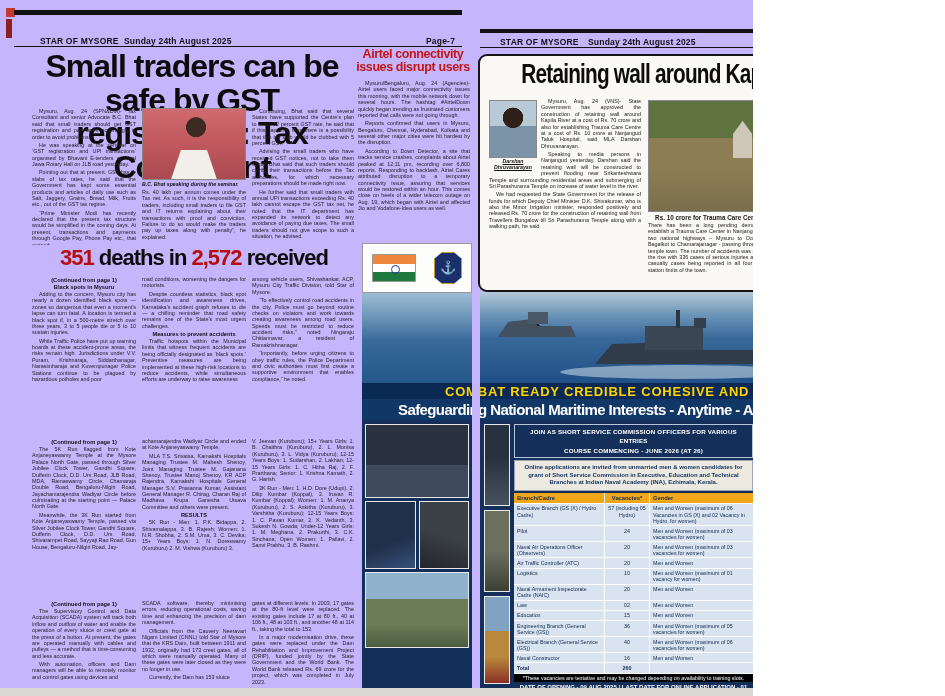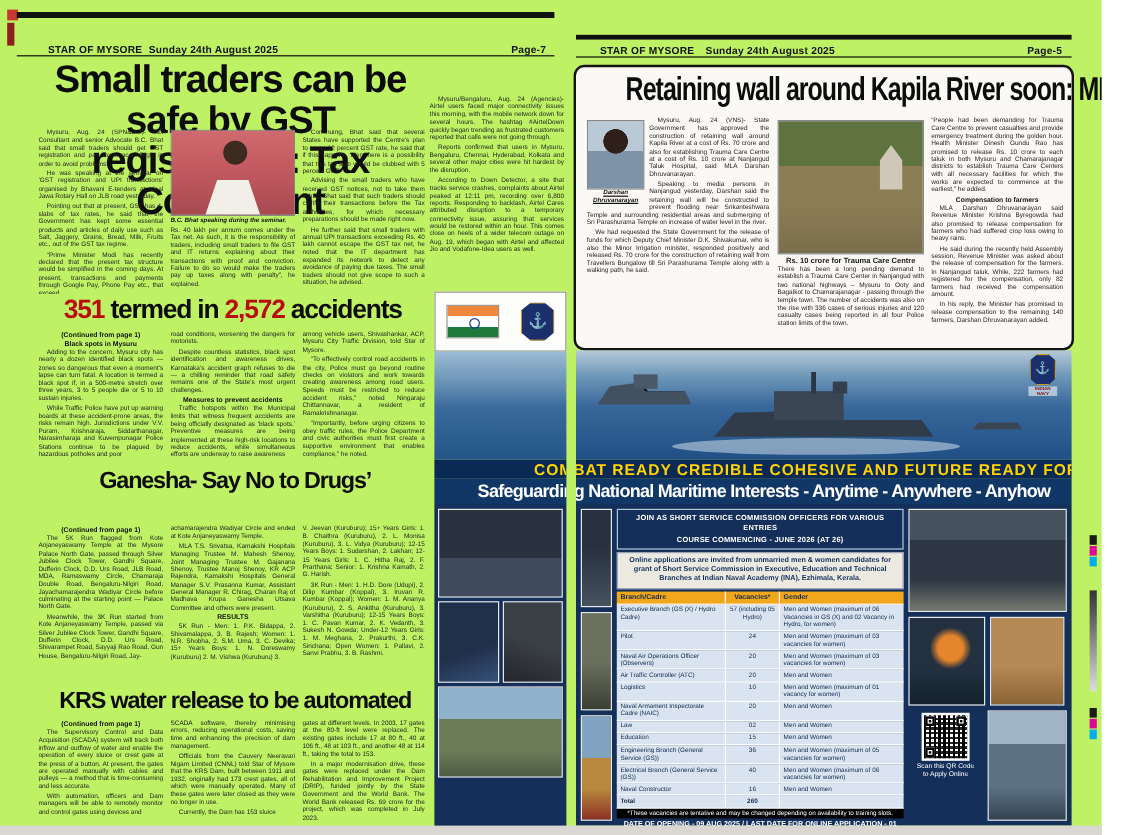--- a/index.html
+++ b/index.html
@@ -1,16 +1,16 @@
 <!DOCTYPE html>
 <html><head>
 <meta charset="utf-8">
 <style>
   html,body{margin:0;padding:0;}
-  .sheet{position:relative;width:918px;height:696px;background:#bef264;overflow:hidden;
+  .sheet{position:relative;width:753px;height:696px;background:#c4b5fd;overflow:hidden;
          font-family:"Liberation Sans",sans-serif;color:#1a1a1a;}
   .abs{position:absolute;}
   
   .mast{font-size:8.5px;font-weight:bold;color:#111;letter-spacing:.2px;}
   .rule{background:#111;}
   
   .hl{font-weight:bold;color:#0c0c0c;text-align:center;line-height:1.05;letter-spacing:-1px;}
   .hl-red{color:#c41414;}
   
   .colwrap{overflow:hidden;}
@@ -97,67 +97,69 @@
       </div>
     <div class="cap" style="margin:1px 0 2px;">B.C. Bhat speaking during the seminar.</div>
     <p class="j ni">Rs. 40 lakh per annum comes under the Tax net. As such, it is the responsibility of traders, including small traders to file GST and IT returns explaining about their transactions with proof and conviction. Failure to do so would make the traders pay up taxes along with penalty”, he explained.</p>
   </div>
   <div class="abs colwrap" style="left:252px;top:108px;width:102px;height:137px;">
     <p class="j">Continuing, Bhat said that several States have supported the Centre’s plan to scrap 12 percent GST rate, he said that if this happens, then there is a possibility that this tax slab would be clubbed with 5 percent GST.</p>
     <p class="j">Advising the small traders who have received GST notices, not to take them lightly, Bhat said that such traders should clarify their transactions before the Tax authorities, for which necessary preparations should be made right now.</p>
     <p class="j">He further said that small traders with annual UPI transactions exceeding Rs. 40 lakh cannot escape the GST tax net, he noted that the IT department has expanded its network to detect any avoidance of paying due taxes. The small traders should not give scope to such a situation, he advised.</p>
   </div>
 
+  <div class="abs hl hl-red" style="left:356px;top:48px;width:114px;font-size:12.5px;letter-spacing:-.4px;">
+    <div>Airtel connectivity</div>
+    <div>issues disrupt users</div>
+  </div>
   <div class="abs colwrap" style="left:358px;top:80px;width:112px;height:160px;">
     <p class="j">Mysuru/Bengaluru, Aug. 24 (Agencies)- Airtel users faced major connectivity issues this morning, with the mobile network down for several hours. The hashtag #AirtelDown quickly began trending as frustrated customers reported that calls were not going through.</p>
     <p class="j">Reports confirmed that users in Mysuru, Bengaluru, Chennai, Hyderabad, Kolkata and several other major cities were hit hardest by the disruption.</p>
     <p class="j">According to Down Detector, a site that tracks service crashes, complaints about Airtel peaked at 12:11 pm, recording over 6,800 reports. Responding to backlash, Airtel Cares attributed disruption to a temporary connectivity issue, assuring that services would be restored within an hour. This comes close on heels of a wider telecom outage on Aug. 19, which began with Airtel and affected Jio and Vodafone-Idea users as well.</p>
   </div>
 
   <div class="abs hl" style="left:28px;top:246px;width:332px;font-size:22px;">
-    <span style="color:#b80d0d;">351</span><span> termed in </span><span style="color:#b80d0d;">2,572</span><span> accidents</span>
+    <span style="color:#b80d0d;">351</span><span> deaths in </span><span style="color:#b80d0d;">2,572</span><span> received</span>
   </div>
   <div class="abs colwrap" style="left:32px;top:276px;width:104px;height:112px;">
     <p class="sub">(Continued from page 1)</p>
     <p class="sub">Black spots in Mysuru</p>
     <p class="j">Adding to the concern, Mysuru city has nearly a dozen identified black spots — zones so dangerous that even a moment’s lapse can turn fatal. A location is termed a black spot if, in a 500-metre stretch over three years, 3 to 5 people die or 5 to 10 sustain injuries.</p>
     <p class="j">While Traffic Police have put up warning boards at these accident-prone areas, the risks remain high. Jurisdictions under V.V. Puram, Krishnaraja, Siddarthanagar, Narasimharaja and Kuvempunagar Police Stations continue to be plagued by hazardous potholes and poor</p>
   </div>
   <div class="abs colwrap" style="left:142px;top:276px;width:104px;height:112px;">
     <p class="j ni">road conditions, worsening the dangers for motorists.</p>
     <p class="j">Despite countless statistics, black spot identification and awareness drives, Karnataka’s accident graph refuses to die — a chilling reminder that road safety remains one of the State’s most urgent challenges.</p>
     <p class="sub">Measures to prevent accidents</p>
     <p class="j">Traffic hotspots within the Municipal limits that witness frequent accidents are being officially designated as ‘black spots.’ Preventive measures are being implemented at these high-risk locations to reduce accidents, while simultaneous efforts are underway to raise awareness</p>
   </div>
   <div class="abs colwrap" style="left:252px;top:276px;width:102px;height:112px;">
     <p class="j ni">among vehicle users, Shivashankar, ACP, Mysuru City Traffic Division, told Star of Mysore.</p>
     <p class="j">“To effectively control road accidents in the city, Police must go beyond routine checks on violators and work towards creating awareness among road users. Speeds must be restricted to reduce accident risks,” noted Ningaraju Chittannavar, a resident of Ramakrishnanagar.</p>
     <p class="j">“Importantly, before urging citizens to obey traffic rules, the Police Department and civic authorities must first create a supportive environment that enables compliance,” he noted.</p>
   </div>
 
   <div class="abs hl" style="left:28px;top:391px;width:336px;font-size:19.5px;">
-    <div>Ganesha- Say No to Drugs’</div>
   </div>
   <div class="abs colwrap" style="left:32px;top:438px;width:104px;height:132px;">
     <p class="sub">(Continued from page 1)</p>
     <p class="j">The 5K Run flagged from Kote Anjaneyaswamy Temple at the Mysore Palace North Gate, passed through Silver Jubilee Clock Tower, Gandhi Square, Dufferin Clock, D.D. Urs Road, JLB Road, MDA, Ramaswamy Circle, Chamaraja Double Road, Bengaluru-Nilgiri Road, Jayachamarajendra Wadiyar Circle before culminating at the starting point — Palace North Gate.</p>
     <p class="j">Meanwhile, the 3K Run started from Kote Anjaneyaswamy Temple, passed via Silver Jubilee Clock Tower, Gandhi Square, Dufferin Clock, D.D. Urs Road, Shivarampet Road, Sayyaji Rao Road, Gun House, Bengaluru-Nilgiri Road, Jay-</p>
   </div>
   <div class="abs colwrap" style="left:142px;top:438px;width:104px;height:132px;">
     <p class="j ni">achamarajendra Wadiyar Circle and ended at Kote Anjaneyaswamy Temple.</p>
     <p class="j">MLA T.S. Srivatsa, Kamakshi Hospitals Managing Trustee M. Mahesh Shenoy, Joint Managing Trustee M. Gajanana Shenoy, Trustee Manoj Shenoy, KR ACP Rajendra, Kamakshi Hospitals General Manager S.V. Prasanna Kumar, Assistant General Manager R. Chirag, Charan Raj of Madhava Krupa Ganesha Utsava Committee and others were present.</p>
     <p class="sub">RESULTS</p>
     <p class="j">5K Run - Men: 1. P.K. Bidappa, 2. Shivamalappa, 3. B. Rajesh; Women: 1. N.R. Shobha, 2. S.M. Uma, 3. C. Devika; 15+ Years Boys: 1. N. Doreswamy (Kuruburu) 2. M. Vishwa (Kuruburu) 3.</p>
   </div>
   <div class="abs colwrap" style="left:252px;top:438px;width:102px;height:132px;">
     <p class="j ni">V. Jeevan (Kuruburu); 15+ Years Girls: 1. B. Chaithra (Kuruburu), 2. L. Monisa (Kuruburu), 3. L. Vidya (Kuruburu); 12-15 Years Boys: 1. Sudarshan, 2. Lakhan; 12-15 Years Girls: 1. C. Hitha Raj, 2. F. Prarthana; Senior: 1. Krishna Kamath, 2. G. Harish.</p>
     <p class="j">3K Run - Men: 1. H.D. Dore (Udupi), 2. Dilip Kumbar (Koppal), 3. Iruvan R. Kumbar (Koppal); Women: 1. M. Ananya (Kuruburu), 2. S. Ankitha (Kuruburu), 3. Varshitha (Kuruburu); 12-15 Years Boys: 1. C. Pavan Kumar, 2. K. Vedanth, 3. Sukesh N. Gowda; Under-12 Years Girls: 1. M. Meghana, 2. Prakurthi, 3. C.K. Sinchana; Open Women: 1. Pallavi, 2. Sanvi Prabhu, 3. B. Rashmi.</p>
   </div>
 
-  <div class="abs hl" style="left:28px;top:574px;width:336px;font-size:19.5px;">KRS water release to be automated</div>
   <div class="abs colwrap" style="left:32px;top:600px;width:104px;height:88px;">
     <p class="sub">(Continued from page 1)</p>
     <p class="j">The Supervisory Control and Data Acquisition (SCADA) system will track both inflow and outflow of water and enable the operation of every sluice or crest gate at the press of a button. At present, the gates are operated manually with cables and pulleys — a method that is time-consuming and less accurate.</p>
     <p class="j">With automation, officers and Dam managers will be able to remotely monitor and control gates using devices and</p>
   </div>
   <div class="abs colwrap" style="left:142px;top:600px;width:104px;height:88px;">
     <p class="j ni">SCADA software, thereby minimising errors, reducing operational costs, saving time and enhancing the precision of dam management.</p>
     <p class="j">Officials from the Cauvery Neeravari Nigam Limited (CNNL) told Star of Mysore that the KRS Dam, built between 1911 and 1932, originally had 173 crest gates, all of which were manually operated. Many of these gates were later closed as they were no longer in use.</p>
     <p class="j">Currently, the Dam has 153 sluice</p>
   </div>

